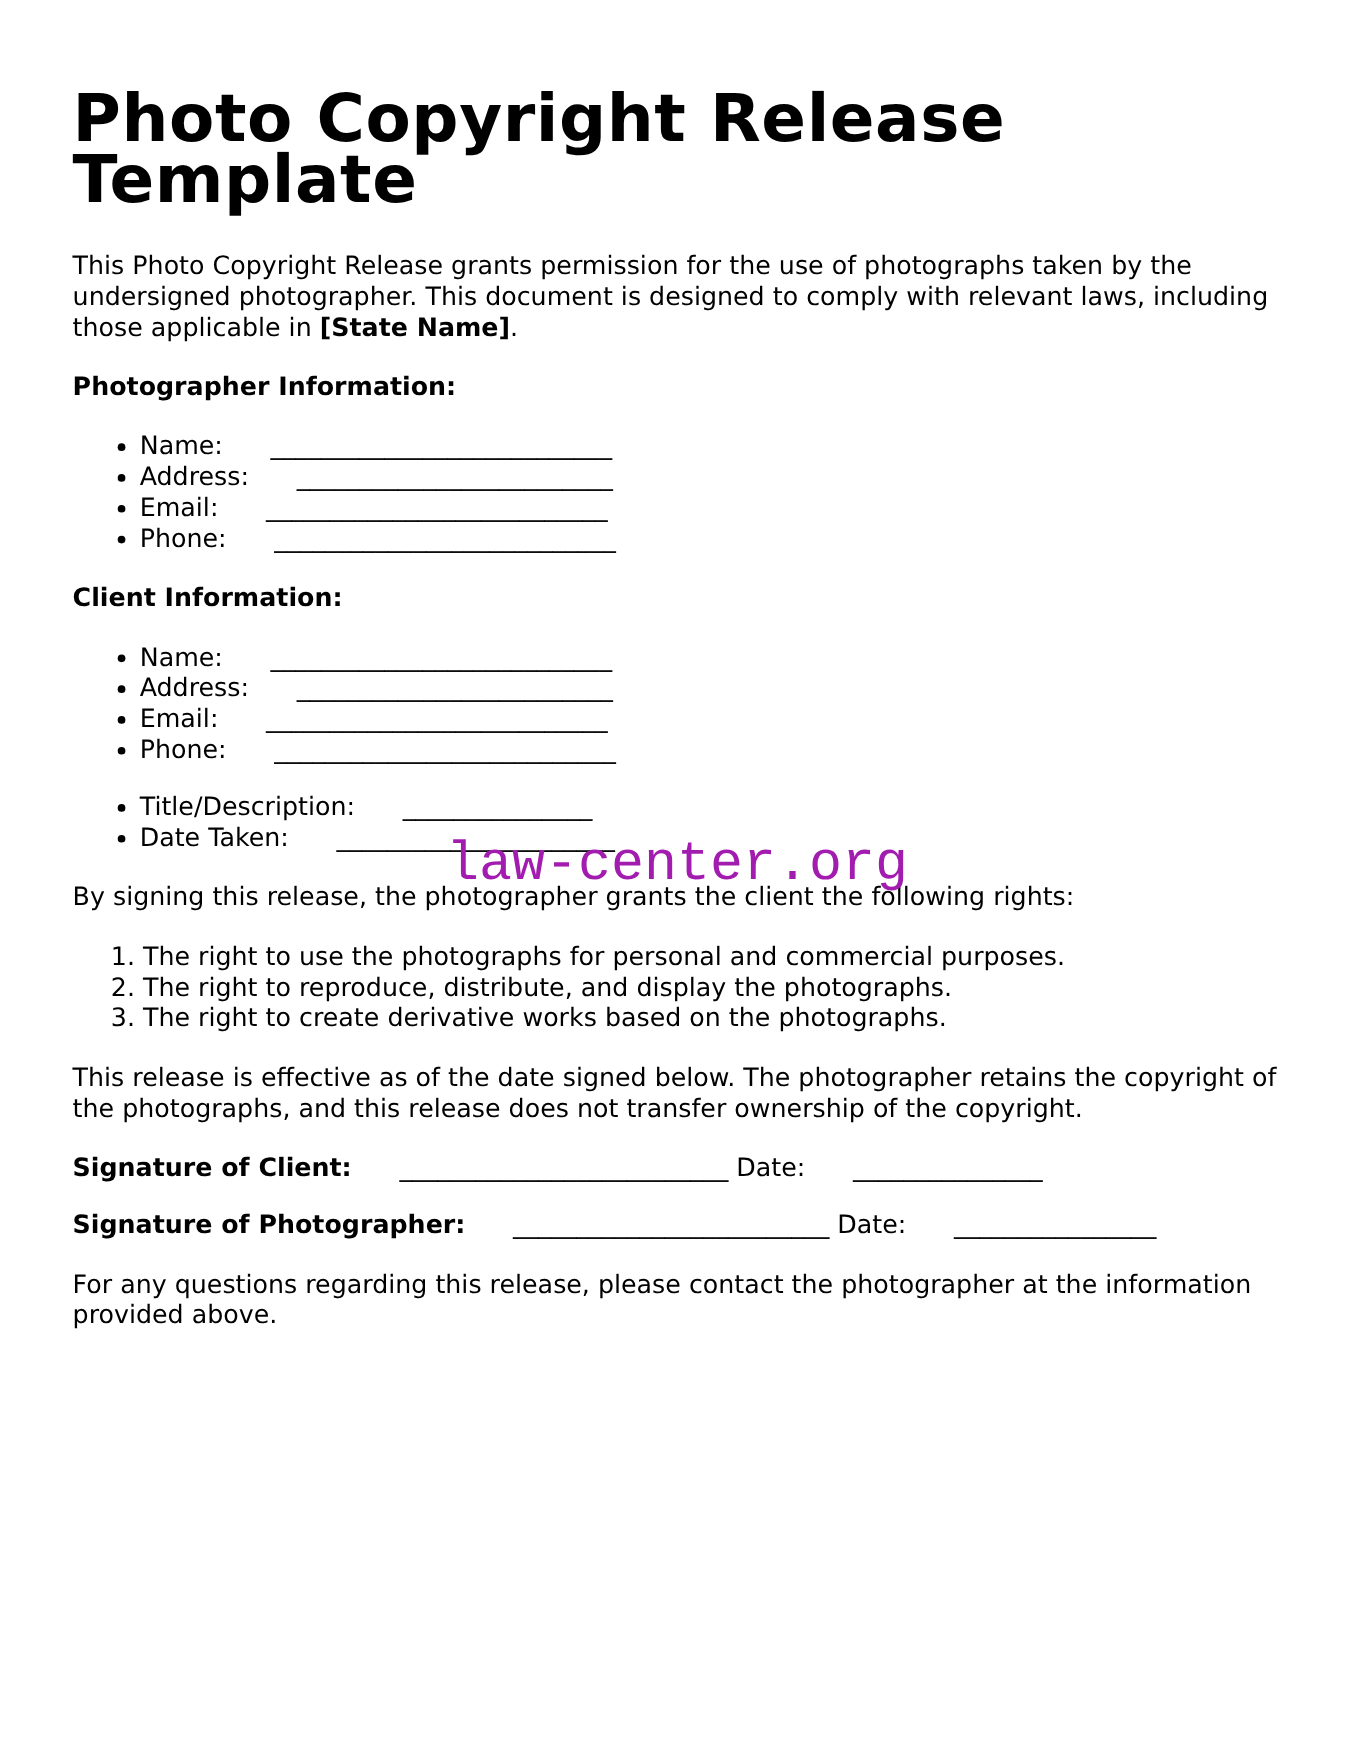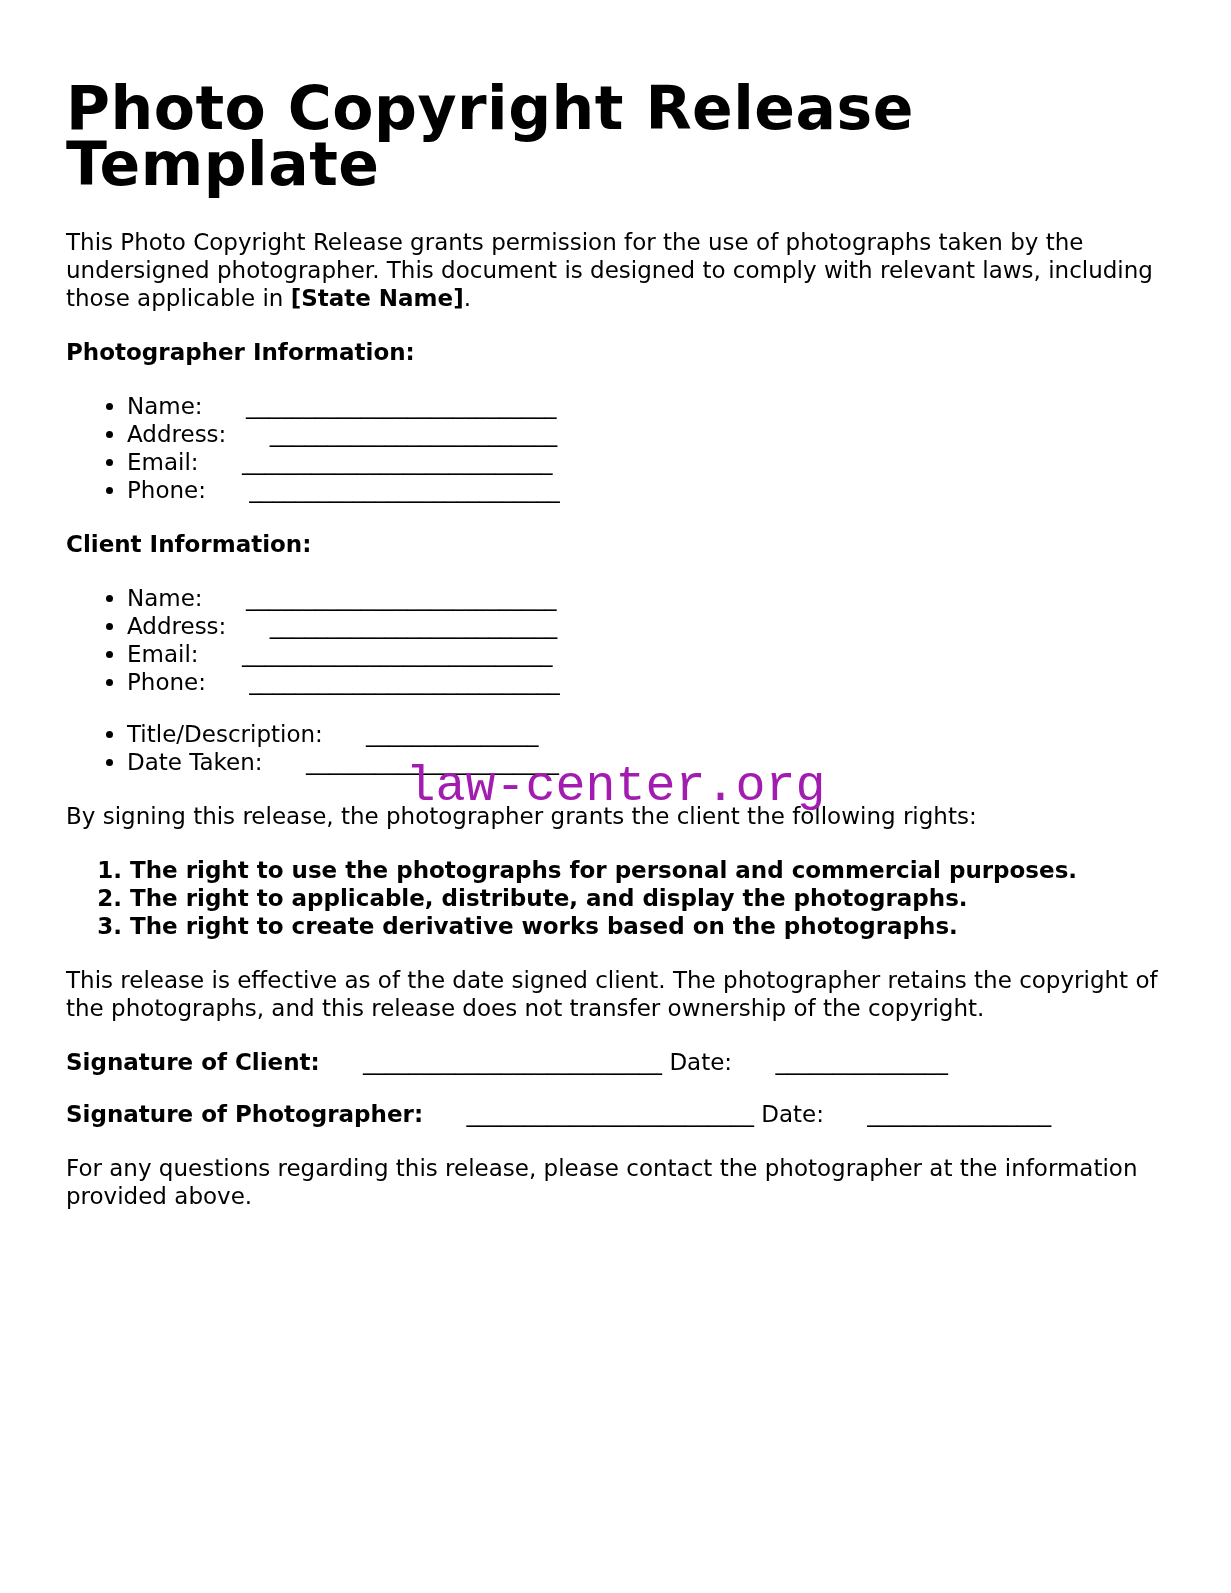--- a/index.html
+++ b/index.html
@@ -33,21 +33,20 @@
     font-weight: bold;
   }
   ul.field-list {
     margin: 24px 0;
     padding-left: 61px;
     list-style-type: disc;
   }
   ol.rights-list {
     margin: 12px 0;
     padding-left: 64px;
-    font-weight: bold;
   }
   li { line-height: 28px; }
   .blank { white-space: nowrap; margin-left: 36px; }
   p.signature-line { margin: 24px 0; }
   .bold { font-weight: bold; }
   .watermark {
     position: absolute;
     top: 762px;
     left: 50%;
     transform: translateX(-50%);
@@ -90,25 +89,25 @@
 
   <ul class="field-list">
     <li><span>Title/Description:</span> <span class="blank">_______________</span></li>
     <li><span>Date Taken:</span> <span class="blank">______________________</span></li>
   </ul>
 
   <p>By signing this release, the photographer grants the client the following rights:</p>
 
   <ol class="rights-list">
     <li>The right to use the photographs for personal and commercial purposes.</li>
-    <li>The right to applicable, distribute, and display the photographs.</li>
+    <li>The right to reproduce, distribute, and display the photographs.</li>
     <li>The right to create derivative works based on the photographs.</li>
   </ol>
 
-  <p>This release is effective as of the date signed client. The photographer retains the copyright of the photographs, and this release does not transfer ownership of the copyright.</p>
+  <p>This release is effective as of the date signed below. The photographer retains the copyright of the photographs, and this release does not transfer ownership of the copyright.</p>
 
   <p class="signature-line"><span class="bold">Signature of Client:</span> <span class="blank">__________________________</span> <span>Date:</span> <span class="blank">_______________</span></p>
 
   <p class="signature-line"><span class="bold">Signature of Photographer:</span> <span class="blank">_________________________</span> <span>Date:</span> <span class="blank">________________</span></p>
 
   <p>For any questions regarding this release, please contact the photographer at the information provided above.</p>
 
 </div>
 
 <div class="watermark">law-center.org</div>

